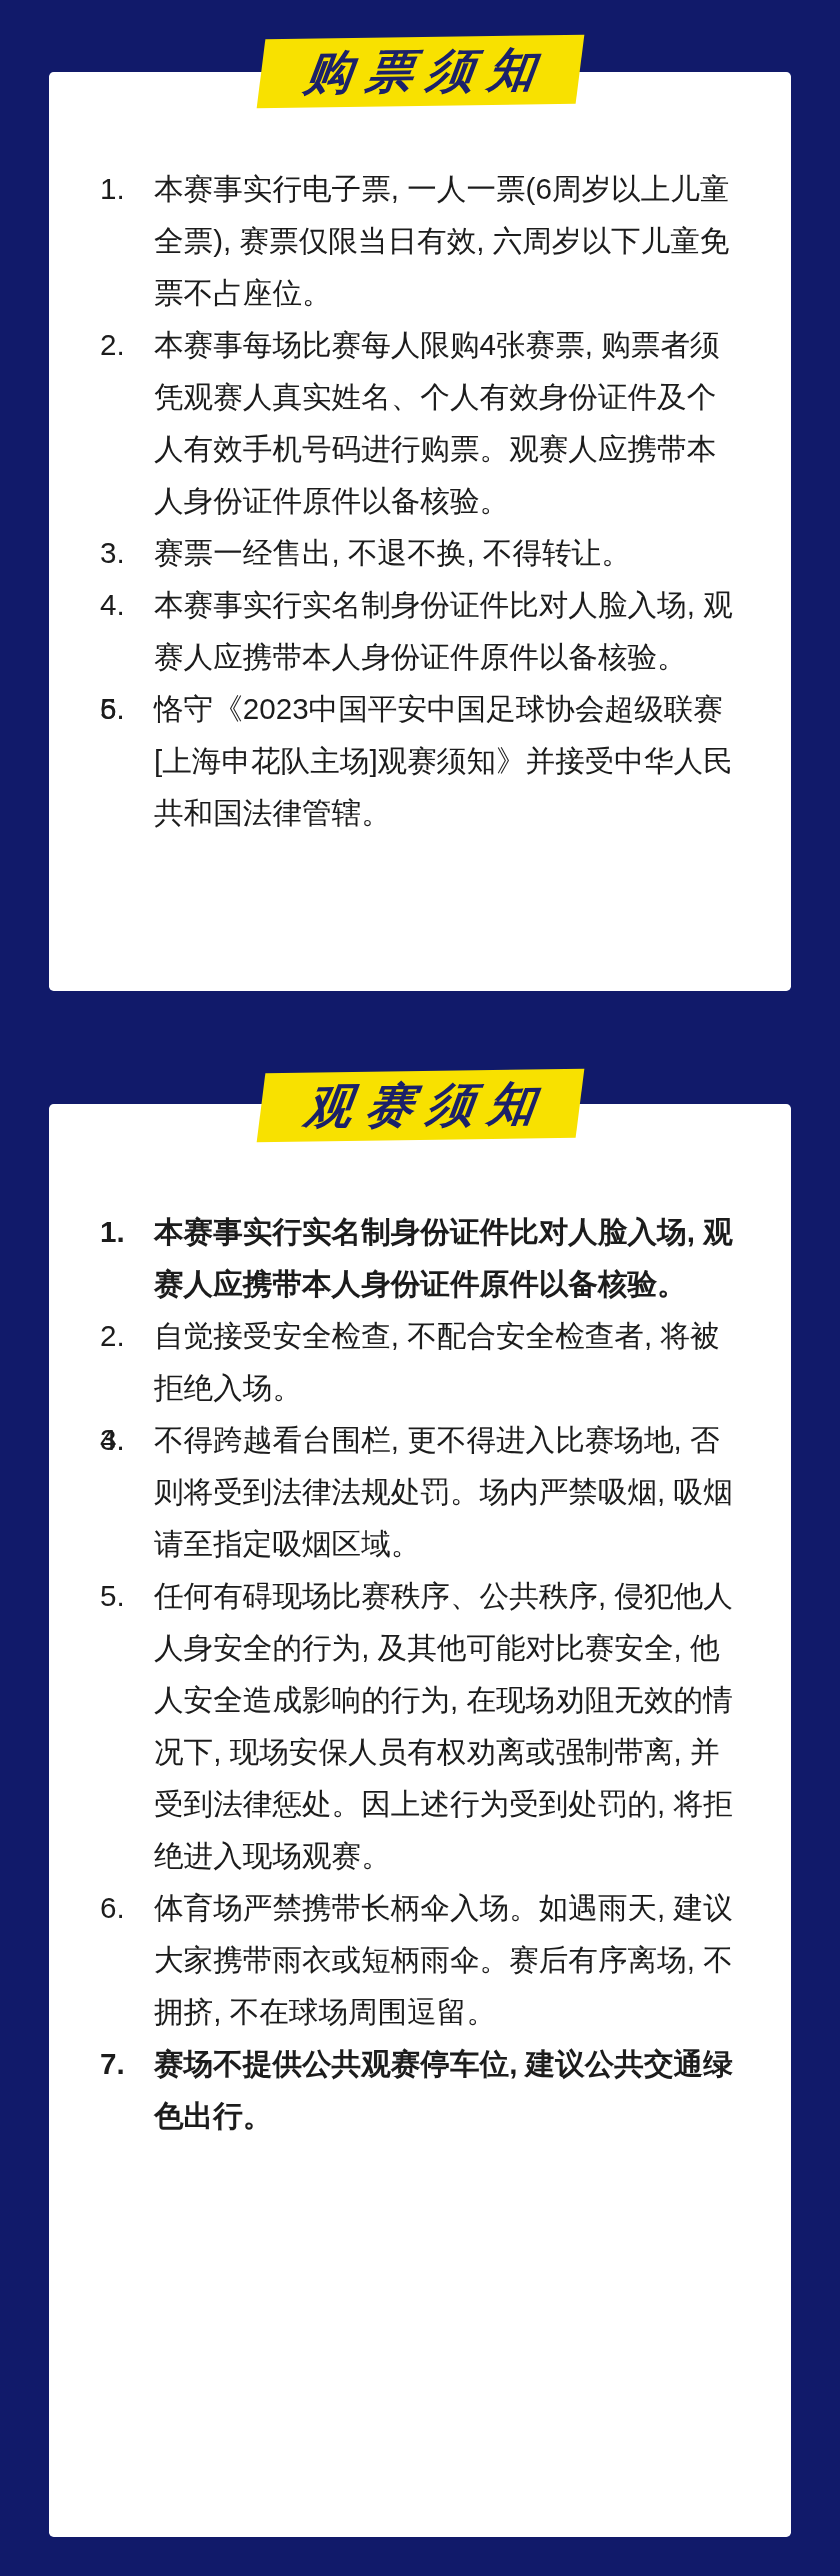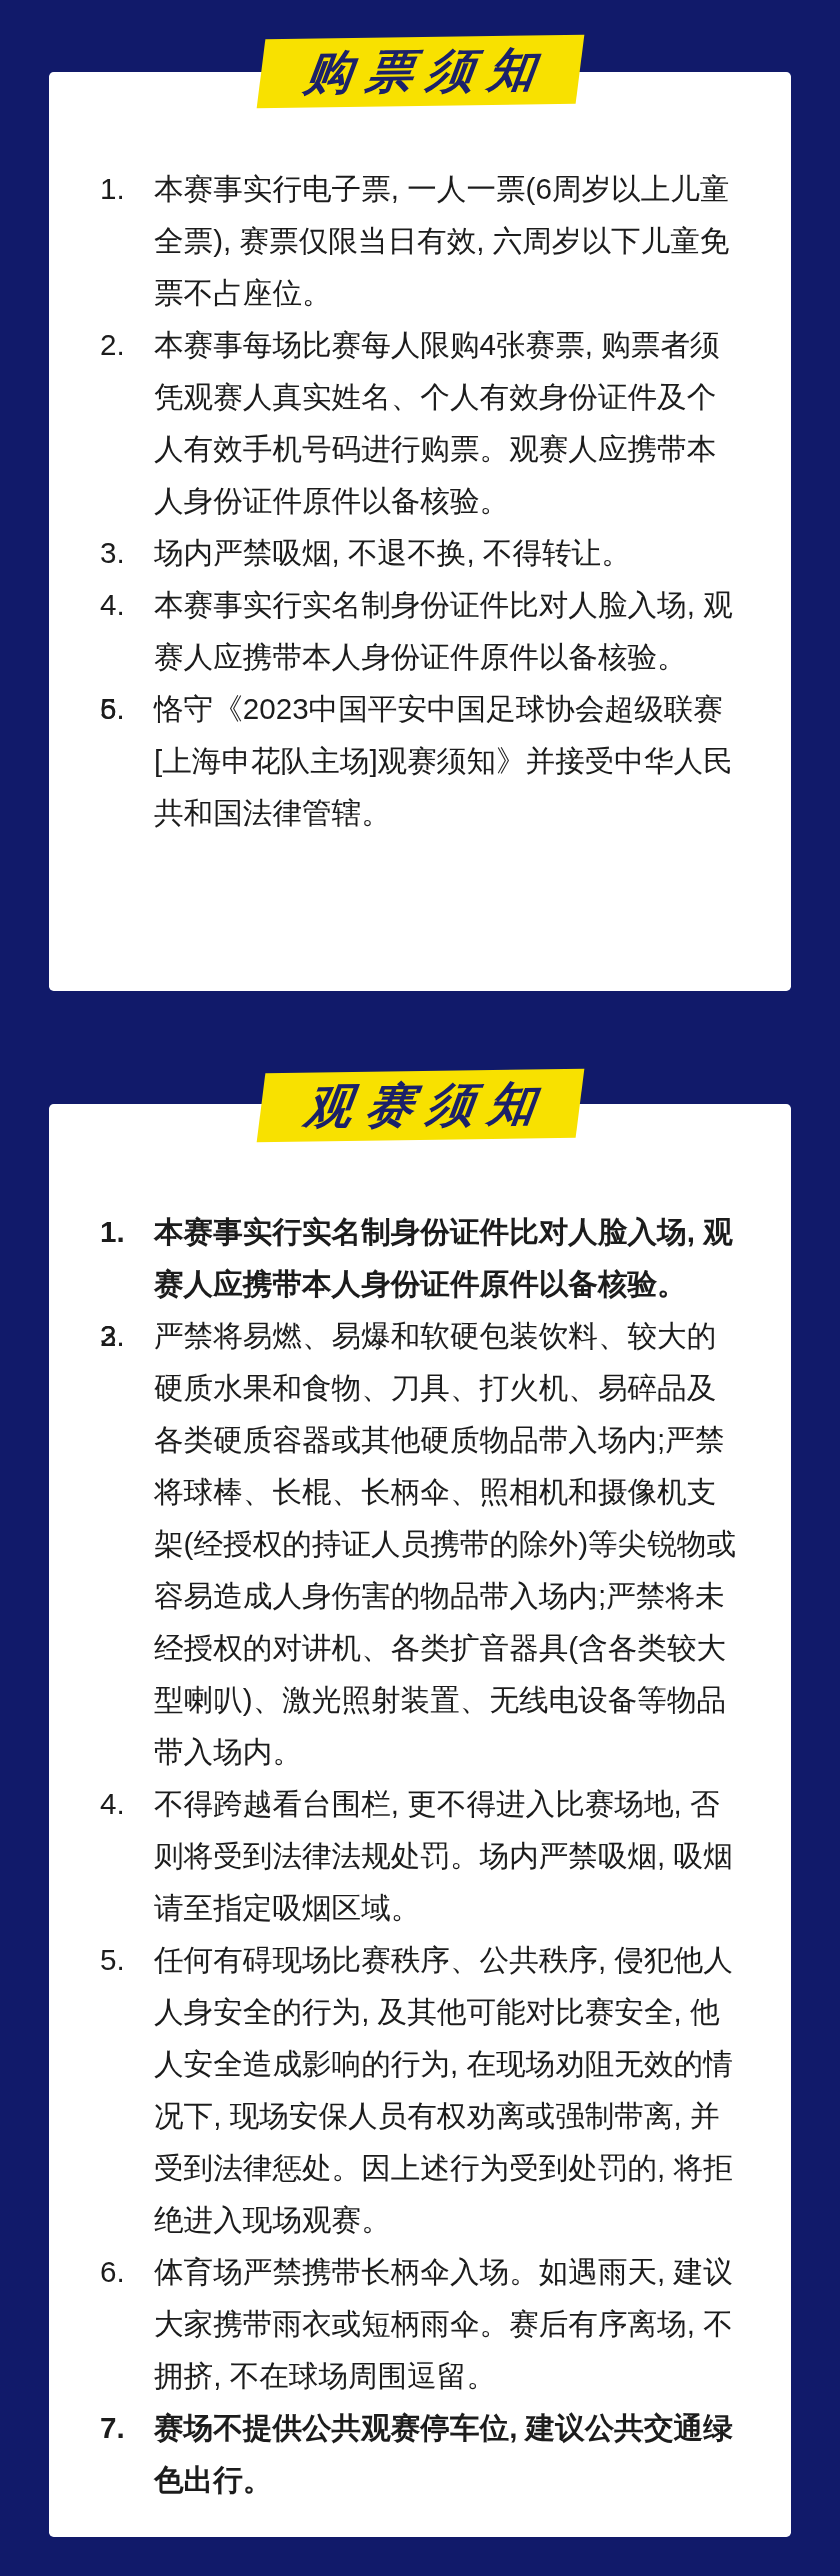--- a/index.html
+++ b/index.html
@@ -82,37 +82,37 @@
 <div class="page">
 
   <section>
     <div class="banner b1">
       <span class="banner-text">购票须知</span>
     </div>
     <div class="card c1">
       <ol class="notice-list">
           <li class="notice-item"><span class="num">1.</span><span class="txt">本赛事实行电子票, 一人一票(6周岁以上儿童全票), 赛票仅限当日有效, 六周岁以下儿童免票不占座位。</span></li>
           <li class="notice-item"><span class="num">2.</span><span class="txt">本赛事每场比赛每人限购4张赛票, 购票者须凭观赛人真实姓名、个人有效身份证件及个人有效手机号码进行购票。观赛人应携带本人身份证件原件以备核验。</span></li>
-          <li class="notice-item"><span class="num">3.</span><span class="txt">场内严禁吸烟, 不退不换, 不得转让。</span></li>
+          <li class="notice-item"><span class="num">3.</span><span class="txt">赛票一经售出, 不退不换, 不得转让。</span></li>
           <li class="notice-item"><span class="num">4.</span><span class="txt">本赛事实行实名制身份证件比对人脸入场, 观赛人应携带本人身份证件原件以备核验。</span></li>
           <li class="notice-item"><span class="num">5.</span></li>
           <li class="notice-item"><span class="num">6.</span><span class="txt">恪守《2023中国平安中国足球协会超级联赛[上海申花队主场]观赛须知》并接受中华人民共和国法律管辖。</span></li>
         </ol>
     </div>
   </section>
 
   <section>
     <div class="banner b2">
       <span class="banner-text">观赛须知</span>
     </div>
     <div class="card c2">
       <ol class="notice-list">
           <li class="notice-item bold"><span class="num">1.</span><span class="txt">本赛事实行实名制身份证件比对人脸入场, 观赛人应携带本人身份证件原件以备核验。</span></li>
-          <li class="notice-item"><span class="num">2.</span></li>
-          <li class="notice-item"><span class="num">3.</span><span class="txt">严禁将易燃、易爆和软硬包装饮料、较大的硬质水果和食物、刀具、打火机、易碎品及各类硬质容器或其他硬质物品带入场内;严禁将球棒、长棍、长柄伞、照相机和摄像机支架(经授权的持证人员携带的除外)等尖锐物或容易造成人身伤害的物品带入场内;严禁将未经授权的对讲机、各类扩音器具(含各类较大型喇叭)、激光照射装置、无线电设备等物品带入场内。</span></li>
+          <li class="notice-item"><span class="num">2.</span><span class="txt">自觉接受安全检查, 不配合安全检查者, 将被拒绝入场。</span></li>
+          <li class="notice-item"><span class="num">3.</span></li>
           <li class="notice-item"><span class="num">4.</span><span class="txt">不得跨越看台围栏, 更不得进入比赛场地, 否则将受到法律法规处罚。场内严禁吸烟, 吸烟请至指定吸烟区域。</span></li>
           <li class="notice-item"><span class="num">5.</span><span class="txt">任何有碍现场比赛秩序、公共秩序, 侵犯他人人身安全的行为, 及其他可能对比赛安全, 他人安全造成影响的行为, 在现场劝阻无效的情况下, 现场安保人员有权劝离或强制带离, 并受到法律惩处。因上述行为受到处罚的, 将拒绝进入现场观赛。</span></li>
           <li class="notice-item"><span class="num">6.</span><span class="txt">体育场严禁携带长柄伞入场。如遇雨天, 建议大家携带雨衣或短柄雨伞。赛后有序离场, 不拥挤, 不在球场周围逗留。</span></li>
           <li class="notice-item bold"><span class="num">7.</span><span class="txt">赛场不提供公共观赛停车位, 建议公共交通绿色出行。</span></li>
         </ol>
     </div>
   </section>
 
 </div>
 

